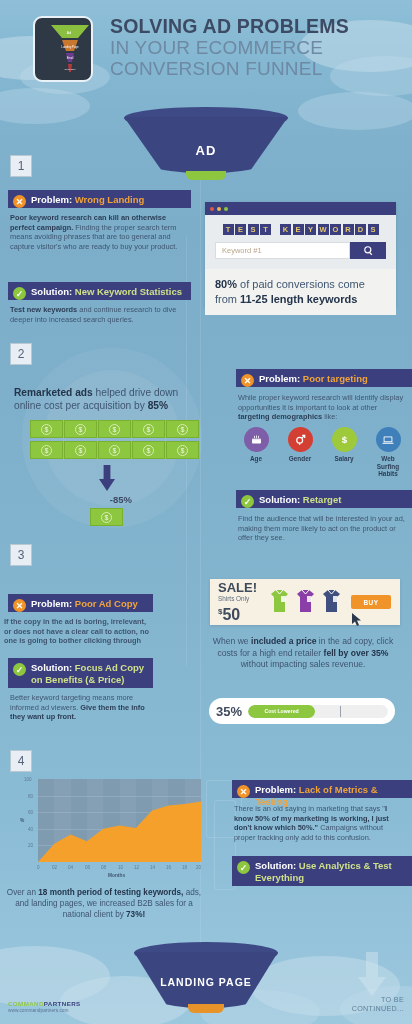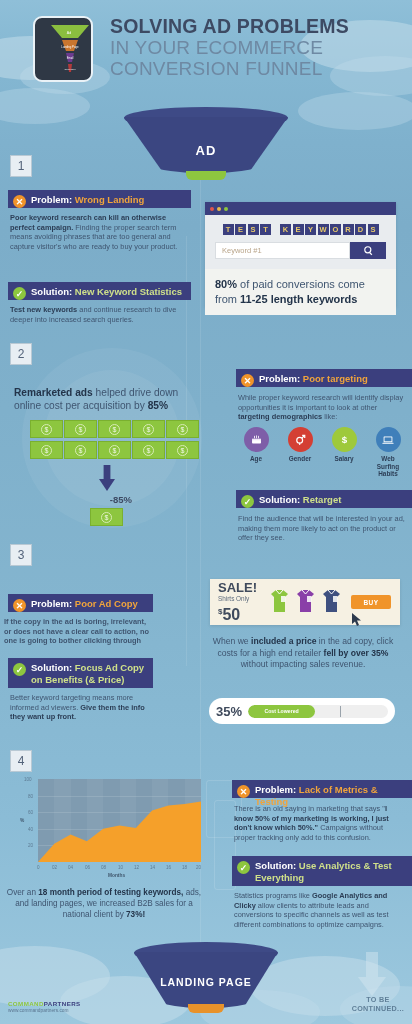--- a/index.html
+++ b/index.html
@@ -173,22 +173,22 @@
   .s4cap { position:absolute; text-align:center; font-size:8.2px; line-height:11px; color:#3f5570; }
   .s4cap b { color:#23344a; }
 
   
   .footer-logo { position:absolute; left:8px; top:1000px; }
   .footer-logo .n1 { font-size:6.2px; font-weight:bold; letter-spacing:.4px; }
   .footer-logo .n1 .a { color:#8dc63f; }
   .footer-logo .n1 .b { color:#3b3f7e; }
   .footer-logo .n2 { font-size:4.8px; color:#5b7690; margin-top:1px; }
   .tbc {
-    position:absolute; right:8px; top:996px; text-align:center;
-    font-size:7.2px; font-weight:bold; color:#5f7f98; line-height:8.6px; letter-spacing:.3px;
+    position:absolute; right:8px; top:996px; text-align:right;
+    font-size:7.2px; font-weight:normal; color:#5f7f98; line-height:8.6px; letter-spacing:.3px;
   }
   .bigarrow { position:absolute; right:24px; top:952px; opacity:.45; }
 </style>
 </head>
 <body>
 
 <div class="page">
   <div class="sky"></div>
 
   <div class="cloud" style="left:-30px;top:36px;width:120px;height:44px;"></div>
@@ -589,23 +589,20 @@
   </div>
   <div class="body-txt" style="left:234px;top:804px;width:172px;">
     <span>There is an old saying in marketing that says "</span><b>I know 50% of my marketing is working, I just don't know which 50%."</b><span> Campaigns without proper tracking only add to this confusion.</span>
   </div>
 
   <div class="banner" style="left:232px;top:856px;width:180px;height:30px;">
     <div class="badge sol">✓</div>
     <div class="btxt"><span class="k">Solution:</span>
       <span class="v g">Use Analytics &amp; Test Everything</span></div>
   </div>
-  <div class="body-txt" style="left:234px;top:891px;width:172px;">
-    <span>Statistics programs like </span><b>Google Analytics and Clicky</b><span> allow clients to attribute leads and conversions to specific channels as well as test different combinations to optimize campaigns.</span>
-  </div>
 
   <div class="bowl" style="left:134px;top:942px;width:144px;height:70px;">
     <div style="position:absolute;left:22px;top:0px;width:100px;height:30px;overflow:hidden;">
       <div class="ball" style="left:0px;top:10px;width:18px;height:18px;background:#e8922a;">
         <svg width="9" height="9" viewBox="0 0 16 16">
             <circle cx="5" cy="6" r="2" fill="#fff"></circle>
             <circle cx="11" cy="6" r="2" fill="#fff"></circle>
             <path d="M1.5 12a3.5 3.5 0 0 1 7 0zM7.5 12a3.5 3.5 0 0 1 7 0z" fill="#fff"></path>
           </svg>
       </div>

